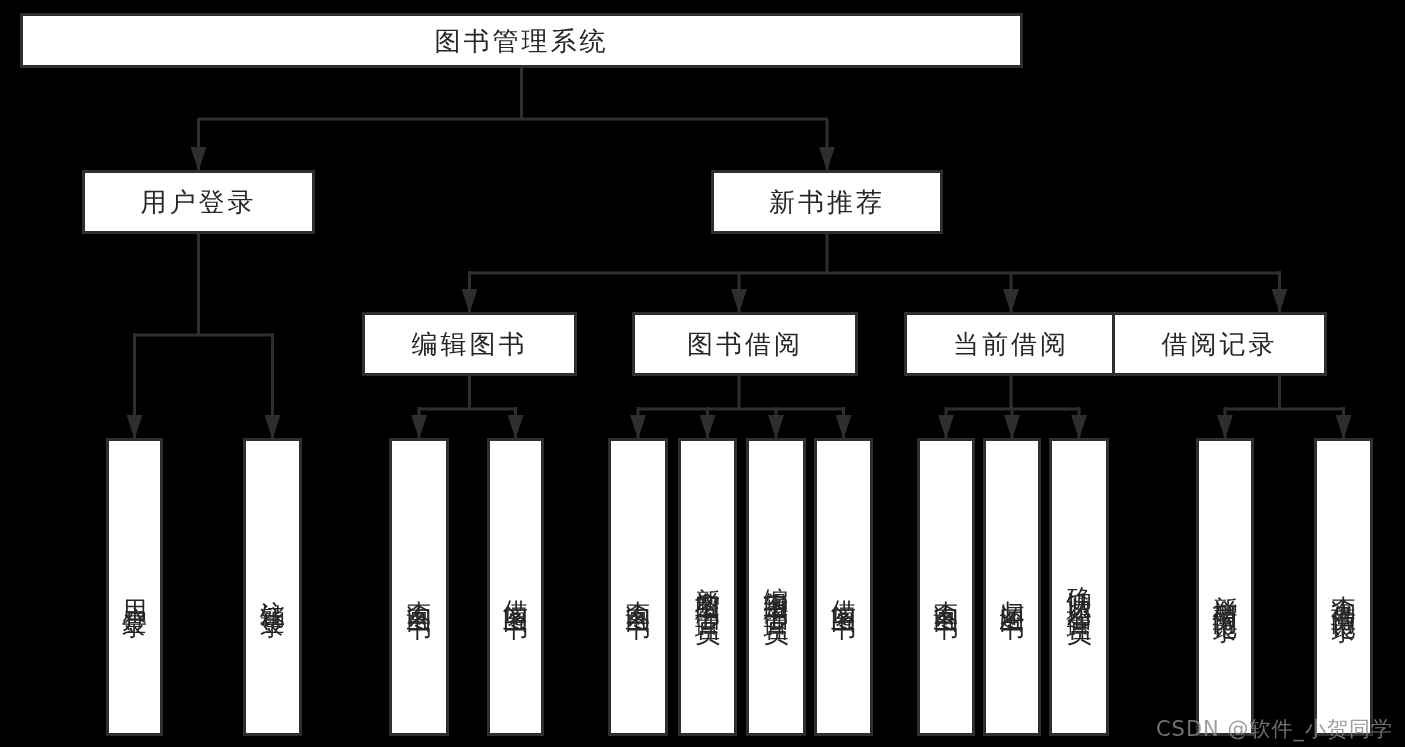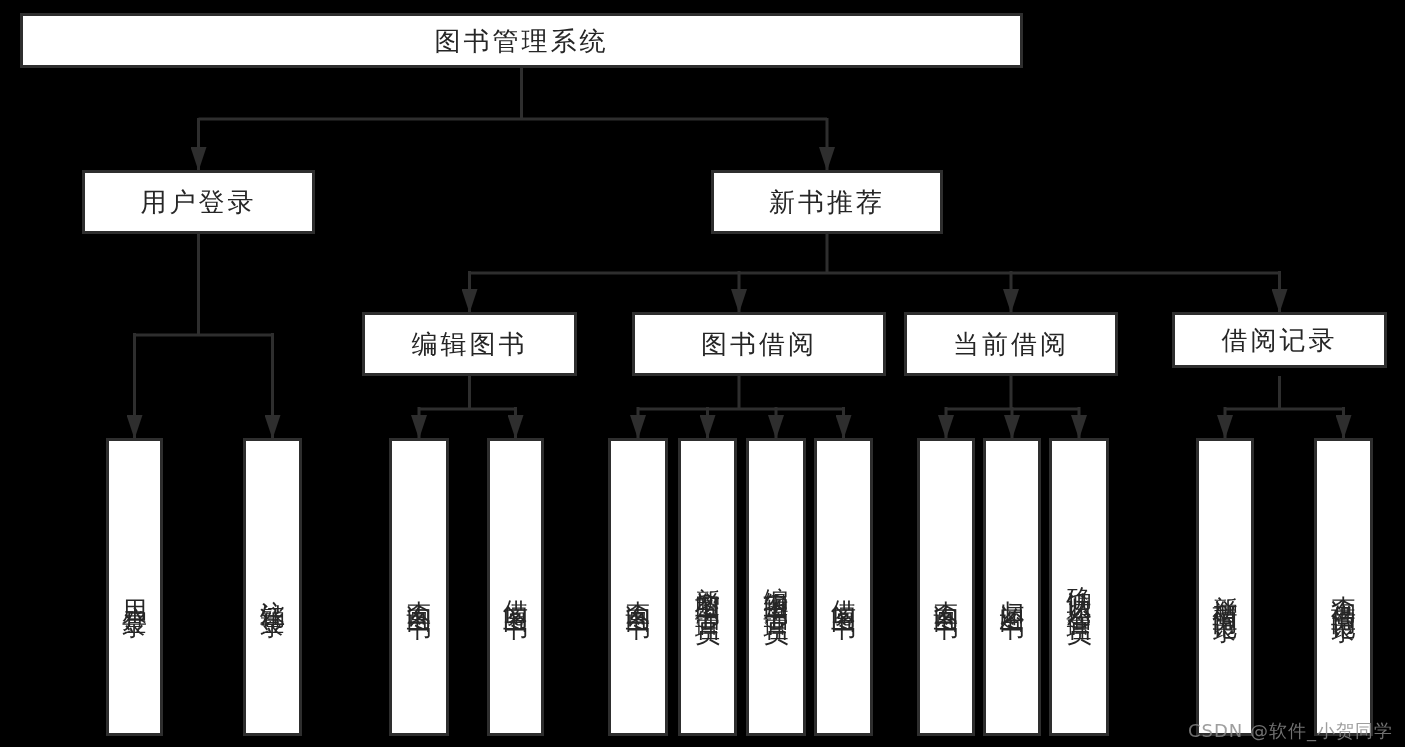--- a/index.html
+++ b/index.html
@@ -44,21 +44,21 @@
     font-size: 25px;
     line-height: 1;
     letter-spacing: 5px;
     margin-bottom: -5px;
     white-space: nowrap;
   }
   .watermark {
     position: absolute;
     right: 12px;
     bottom: 4px;
-    font-size: 18px;
+    font-size: 21px;
     letter-spacing: 1px;
     color: rgba(137, 137, 137, 0.82);
     white-space: nowrap;
     z-index: 10;
   }
 </style>
 </head>
 <body>
 
 <div class="stage">
@@ -132,27 +132,27 @@
   <div class="box h" style="left:82px; top:170px; width:233px; height:64px;">
     <span class="lbl">用户登录</span>
   </div>
   <div class="box h" style="left:711px; top:170px; width:232px; height:64px;">
     <span class="lbl">新书推荐</span>
   </div>
 
   <div class="box h" style="left:362px; top:312px; width:215px; height:64px;">
     <span class="lbl">编辑图书</span>
   </div>
-  <div class="box h" style="left:632px; top:312px; width:254px; height:64px;">
+  <div class="box h" style="left:632px; top:312px; width:226px; height:64px;">
     <span class="lbl">图书借阅</span>
   </div>
   <div class="box h" style="left:904px; top:312px; width:214px; height:64px;justify-content:center;">
     <span class="lbl">当前借阅</span>
   </div>
-  <div class="box h" style="left:1172px; top:312px; width:215px; height:56px;justify-content:center;">
+  <div class="box h" style="left:1112px; top:312px; width:215px; height:64px;justify-content:center;">
     <span class="lbl">借阅记录</span>
   </div>
 
   <div class="box v" style="left:106px; top:438px; width:57px; height:298px;">
     <span class="lbl">用户登录</span>
   </div>
   <div class="box v" style="left:243px; top:438px; width:59px; height:298px;">
     <span class="lbl">注销登录</span>
   </div>
 

